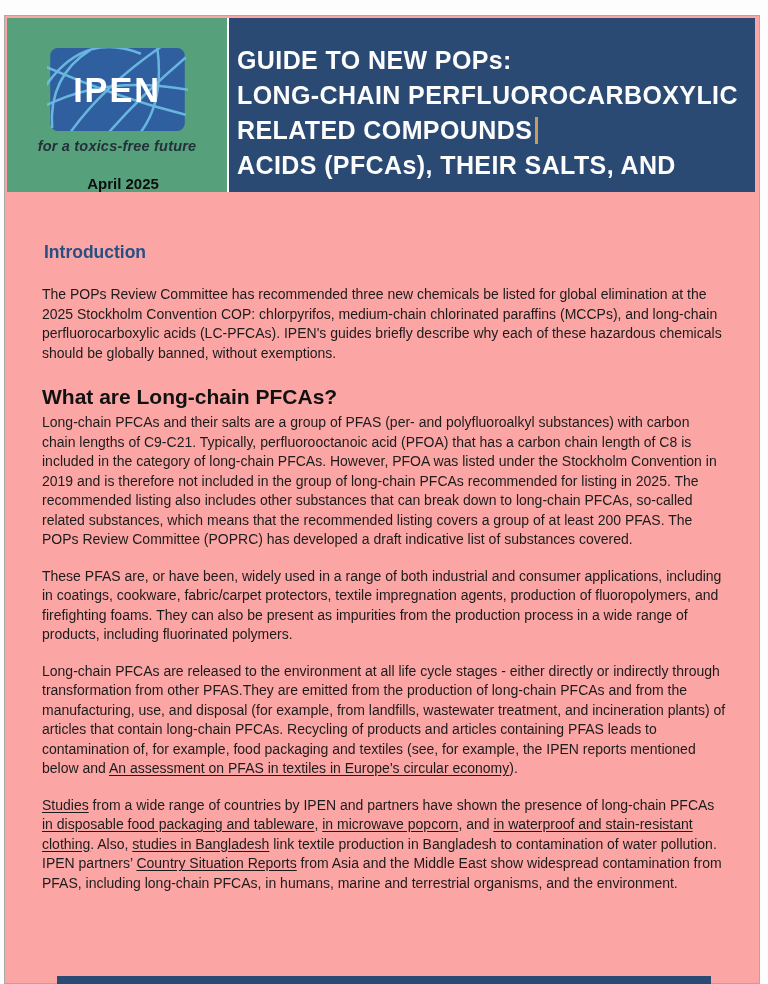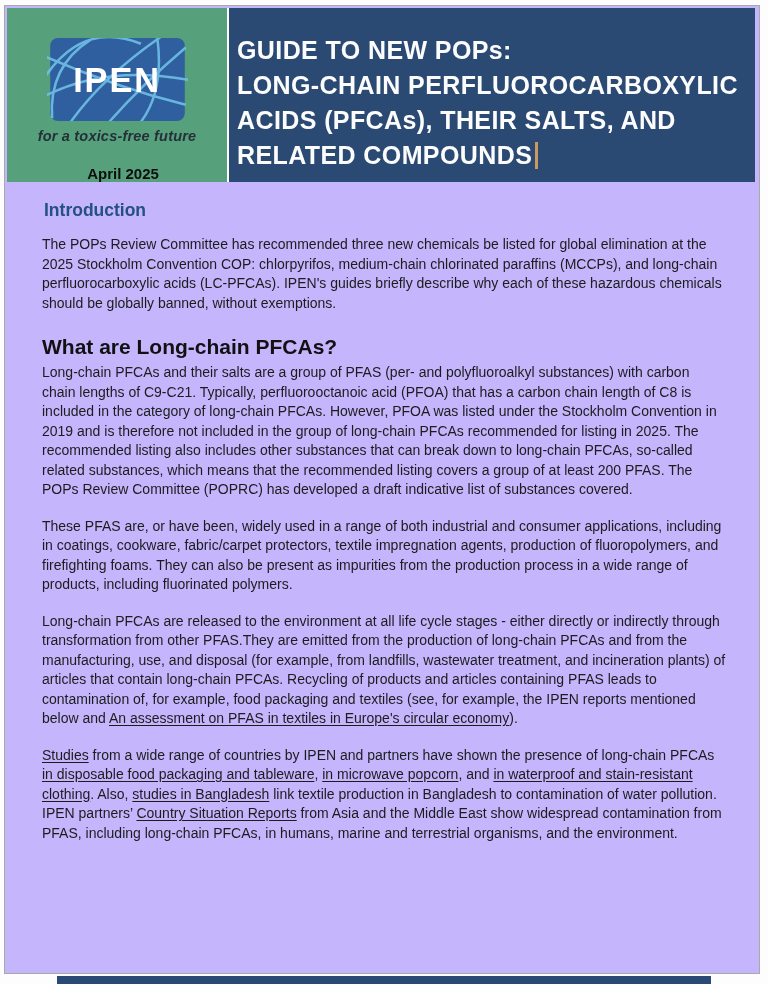--- a/index.html
+++ b/index.html
@@ -11,24 +11,24 @@
   .viewport {
     position: relative;
     width: 768px;
     height: 984px;
     background: #fdfdfd;
     overflow: hidden;
   }
   .page {
     position: absolute;
     left: 4px;
-    top: 5px;
+    top: 15px;
     width: 756px;
     height: 969px;
-    background: #c4b5fd;
+    background: #fca5a5;
     border: 1px solid #a9a9a9;
     box-sizing: border-box;
   }
   
   .header {
     display: flex;
     margin: 2px 4px 0 2px;
     height: 174px;
   }
   .header-left {
@@ -75,35 +75,35 @@
   .text-cursor {
     display: inline-block;
     width: 2.5px;
     height: 27px;
     background: var(--cursor, #c9995d);
     vertical-align: text-bottom;
     margin-left: 3px;
   }
   
   .doc-body {
-    padding: 18px 33px 0 37px;
+    padding: 50px 33px 0 37px;
     color: #1c1c1c;
   }
   .intro-heading {
     margin: 0 0 0 2px;
     color: var(--heading_blue, #255084);
     font-size: 17.5px;
     font-weight: 700;
   }
   .doc-body p {
     margin: 17px 0 0 0;
     font-size: 14px;
     line-height: 19.5px;
   }
-  .doc-body p.first { margin-top: 14px; }
+  .doc-body p.first { margin-top: 22px; }
   .doc-body p.after-sub { margin-top: 4px; }
   .section-subheading {
     margin: 22px 0 0 0;
     font-size: 21px;
     font-weight: 700;
     color: #111111;
   }
   .doc-link {
     color: inherit;
     text-underline-offset: 2px;
@@ -138,22 +138,22 @@
             <path d="M-4,20 Q 70,52 142,70"></path>
           </g>
           <text x="70" y="57" text-anchor="middle" font-family="Liberation Sans, sans-serif" font-size="36" font-weight="bold" letter-spacing="2" fill="#ffffff">IPEN</text>
         </svg>
         <div class="logo-tagline">for a toxics-free future</div>
         <div class="issue-date">April 2025</div>
       </div>
       <div class="header-right">
         <div class="title-line">GUIDE TO NEW POPs:</div>
         <div class="title-line">LONG-CHAIN PERFLUOROCARBOXYLIC</div>
+        <div class="title-line"><span>RELATED COMPOUNDS</span><span class="text-cursor"></span></div>
         <div class="title-line">ACIDS (PFCAs), THEIR SALTS, AND</div>
-        <div class="title-line"><span>RELATED COMPOUNDS</span><span class="text-cursor"></span></div>
       </div>
     </div>
 
     <div class="doc-body">
       <h2 class="intro-heading">Introduction</h2>
       <p class="first"><span>The POPs Review Committee has recommended three new chemicals be listed for global elimination at the 2025 Stockholm Convention COP: chlorpyrifos, medium-chain chlorinated paraffins (MCCPs), and long-chain perfluorocarboxylic acids (LC-PFCAs). IPEN's guides briefly describe why each of these hazardous chemicals should be globally banned, without exemptions.</span></p>
       <h3 class="section-subheading">What are Long-chain PFCAs?</h3>
       <p class="after-sub"><span>Long-chain PFCAs and their salts are a group of PFAS (per- and polyfluoroalkyl substances) with carbon chain lengths of C9-C21. Typically, perfluorooctanoic acid (PFOA) that has a carbon chain length of C8 is included in the category of long-chain PFCAs. However, PFOA was listed under the Stockholm Convention in 2019 and is therefore not included in the group of long-chain PFCAs recommended for listing in 2025. The recommended listing also includes other substances that can break down to long-chain PFCAs, so-called related substances, which means that the recommended listing covers a group of at least 200 PFAS. The POPs Review Committee (POPRC) has developed a draft indicative list of substances covered.</span></p>
       <p><span>These PFAS are, or have been, widely used in a range of both industrial and consumer applications, including in coatings, cookware, fabric/carpet protectors, textile impregnation agents, production of fluoropolymers, and firefighting foams. They can also be present as impurities from the production process in a wide range of products, including fluorinated polymers.</span></p>
       <p><span>Long-chain PFCAs are released to the environment at all life cycle stages - either directly or indirectly through transformation from other PFAS.They are emitted from the production of long-chain PFCAs and from the manufacturing, use, and disposal (for example, from landfills, wastewater treatment, and incineration plants) of articles that contain long-chain PFCAs. Recycling of products and articles containing PFAS leads to contamination of, for example, food packaging and textiles (see, for example, the IPEN reports mentioned below and </span><a href="#" class="doc-link">An assessment on PFAS in textiles in Europe's circular economy</a><span>).</span></p>

